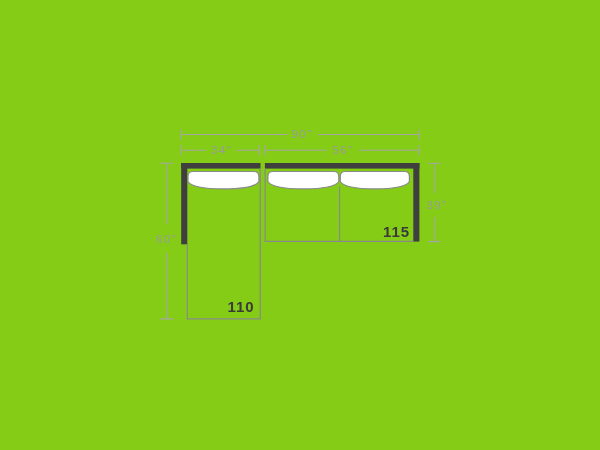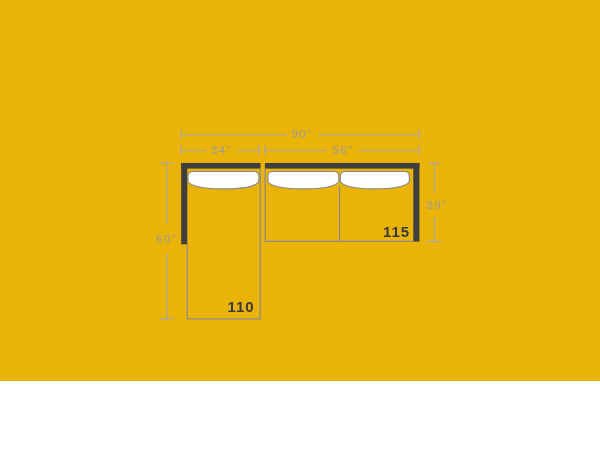--- a/index.html
+++ b/index.html
@@ -3,22 +3,22 @@
 <meta charset="utf-8">
 <style>
   html, body {
     margin: 0;
     padding: 0;
     background: #ffffff;
   }
   .stage {
     position: relative;
     width: 600px;
-    height: 381px;
-    background: #eab308;
+    height: 450px;
+    background: #84cc16;
     overflow: hidden;
     font-family: "Liberation Sans", sans-serif;
   }
   svg { display: block; }
 
   .frame-fill     { fill: #3f3f3f; stroke: none; }
   .thin-outline   { fill: none; stroke: #8a8a8a; stroke-width: 1.2; }
   .cushion        { fill: #ffffff; stroke: #8a8a8a; stroke-width: 1.2; }
   .dim-line       { fill: none; stroke: #a6a6a6; stroke-width: 1.1; }
   .dim-text {

